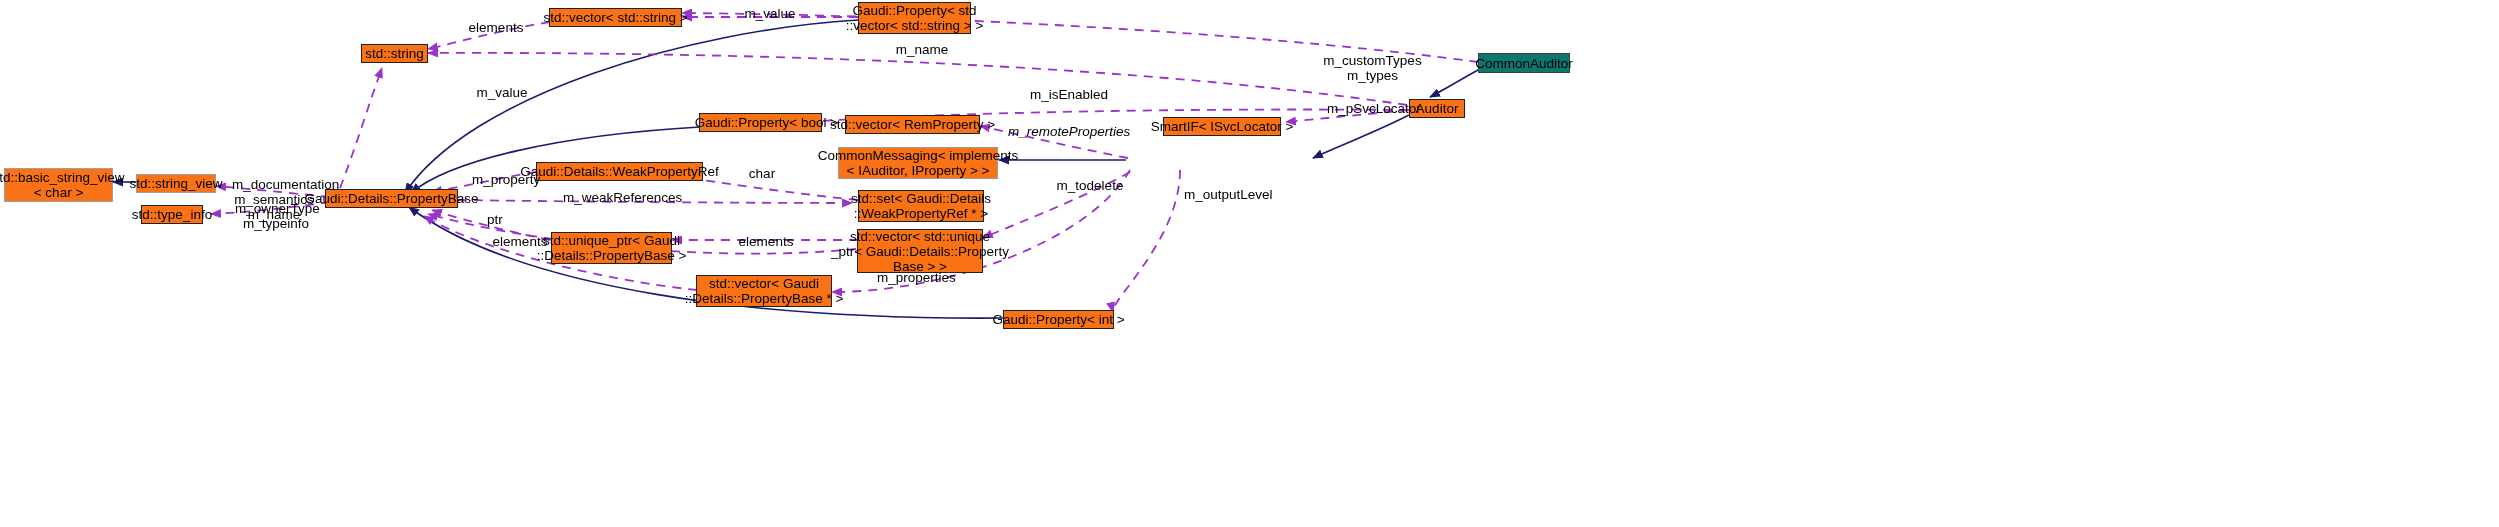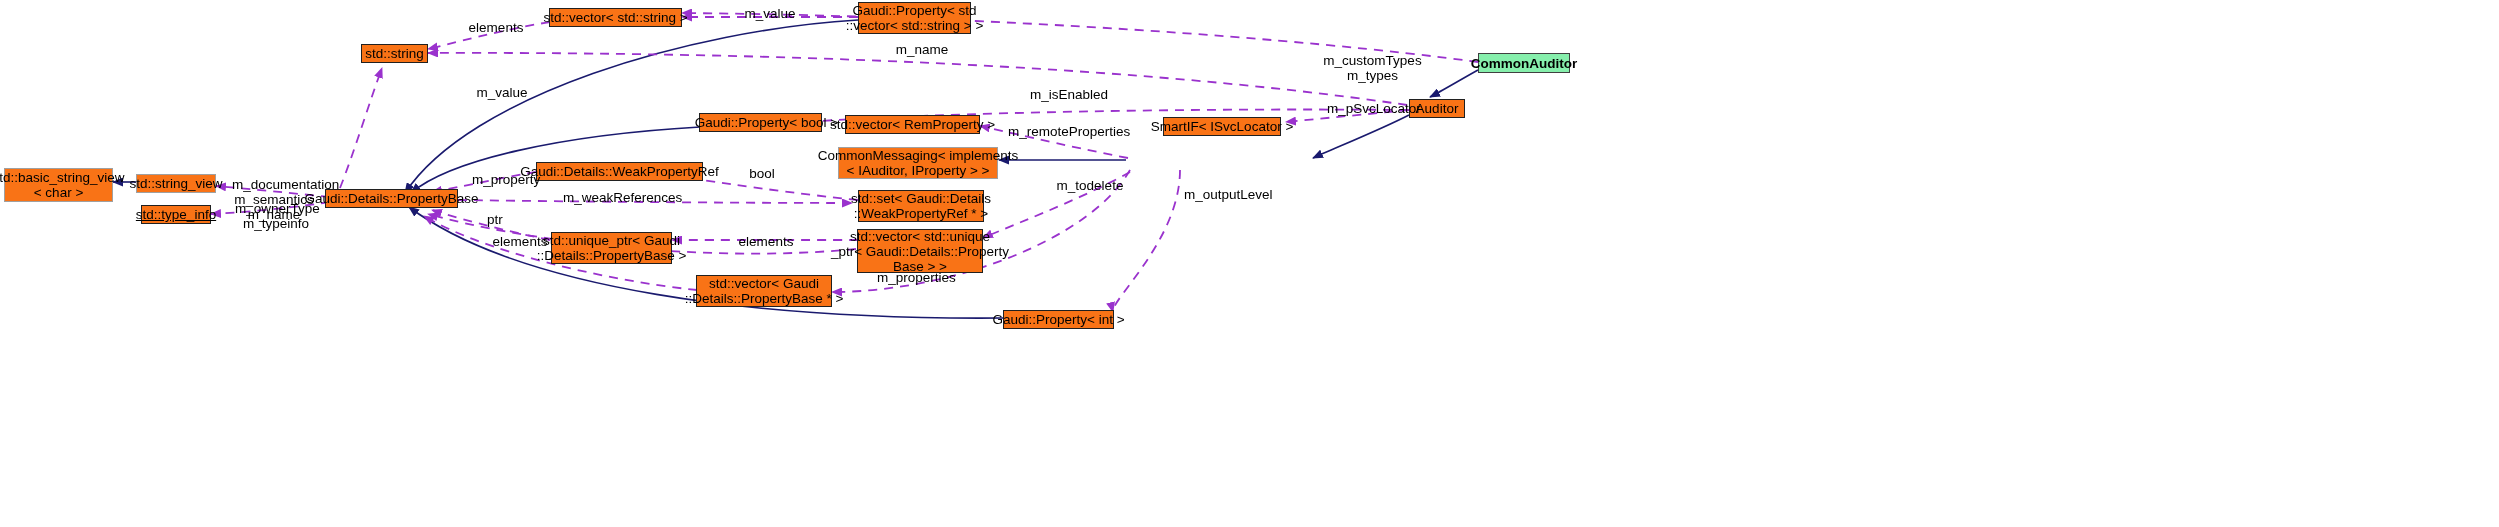--- a/index.html
+++ b/index.html
@@ -15,21 +15,21 @@
     display:flex;align-items:center;justify-content:center;
     text-align:center;
     font-size:13.5px;
     line-height:15px;
     color:#000;
     white-space:pre;
     padding:1px 4px;
   }
   .node.bold{border:1.5px solid #202020;}
   .node.thin{border:1px solid #a0a0a0;}
-  .node.highlight{background:#86efac;border:1px solid #404040;font-weight:bold;}
+  .node.highlight{background:#0f766e;border:1px solid #404040;}
 
   .edge-label{
     position:absolute;
     font-size:13.5px;
     line-height:15px;
     color:#000;
     white-space:pre;
     text-align:center;
     background:transparent;
   }
@@ -108,21 +108,21 @@
 
       <path d="M1180,170 C1180,240 1110,300 1113,312"></path>
     </g>
   </svg>
 
   <div class="node thin" style="left:4px;top:168px;width:109px;height:34px;">std::basic_string_view
 &lt; char &gt;</div>
 
   <div class="node thin" style="left:136px;top:174px;width:80px;height:19px;">std::string_view</div>
 
-  <div class="node bold" style="left:141px;top:205px;width:70px;height:19px;text-decoration:underline;">std::type_info</div>
+  <div class="node bold" style="left:141px;top:205px;width:62px;height:19px;">std::type_info</div>
 
   <div class="node bold" style="left:325px;top:189px;width:133px;height:19px;">Gaudi::Details::PropertyBase</div>
 
   <div class="node bold" style="left:361px;top:44px;width:67px;height:19px;">std::string</div>
 
   <div class="node bold" style="left:549px;top:8px;width:133px;height:19px;">std::vector&lt; std::string &gt;</div>
 
   <div class="node bold" style="left:699px;top:113px;width:123px;height:19px;padding-left:16px;">Gaudi::Property&lt; bool &gt;</div>
 
   <div class="node bold" style="left:536px;top:162px;width:167px;height:19px;">Gaudi::Details::WeakPropertyRef</div>
@@ -165,29 +165,29 @@
 m_types</div>
 
   <div class="edge-label" style="left:894px;top:42px;width:56px;">m_name</div>
 
   <div class="edge-label" style="left:474px;top:85px;width:56px;">m_value</div>
 
   <div class="edge-label" style="left:1030px;top:87px;width:78px;">m_isEnabled</div>
 
   <div class="edge-label" style="left:1327px;top:101px;width:82px;">m_pSvcLocator</div>
 
-  <div class="edge-label" style="left:1008px;top:124px;width:102px;">m_remoteProperties</div>
+  <div class="edge-label" style="left:1008px;top:124px;width:102px;font-style:italic;">m_remoteProperties</div>
 
   <div class="edge-label" style="left:232px;top:159px;width:84px;margin-top:18px;">m_documentation
 m_semantics
 m_name</div>
 
   <div class="edge-label" style="left:472px;top:172px;width:68px;">m_property</div>
 
-  <div class="edge-label" style="left:745px;top:166px;width:34px;">bool</div>
+  <div class="edge-label" style="left:745px;top:166px;width:34px;">char</div>
 
   <div class="edge-label" style="left:235px;top:201px;width:82px;">m_ownerType
 m_typeinfo</div>
 
   <div class="edge-label" style="left:563px;top:190px;width:102px;">m_weakReferences</div>
 
   <div class="edge-label" style="left:1056px;top:178px;width:68px;">m_todelete</div>
 
   <div class="edge-label" style="left:1184px;top:187px;width:86px;text-align:center;">m_outputLevel</div>
 

